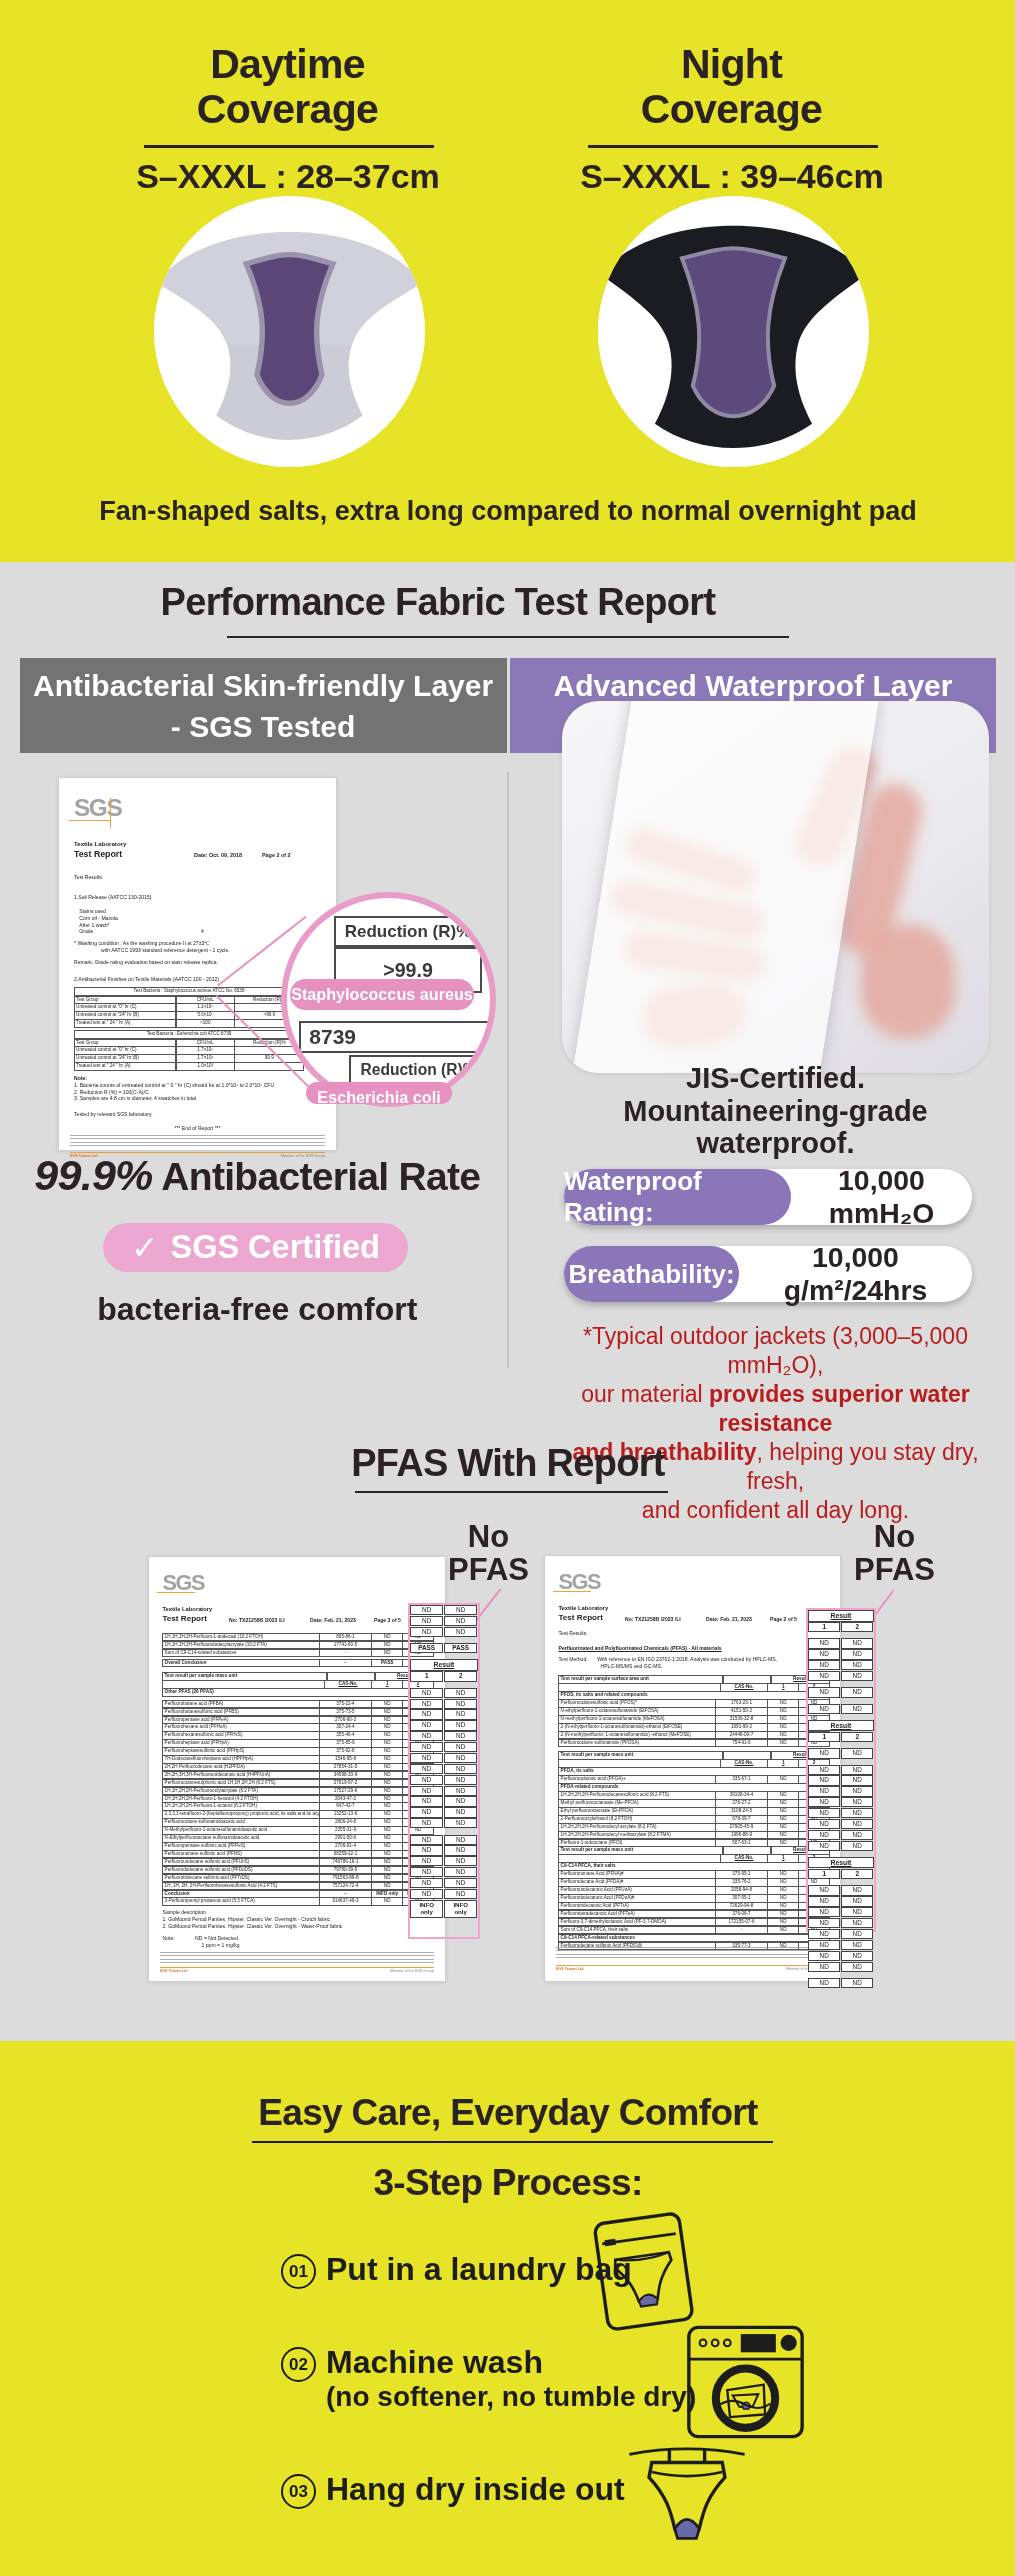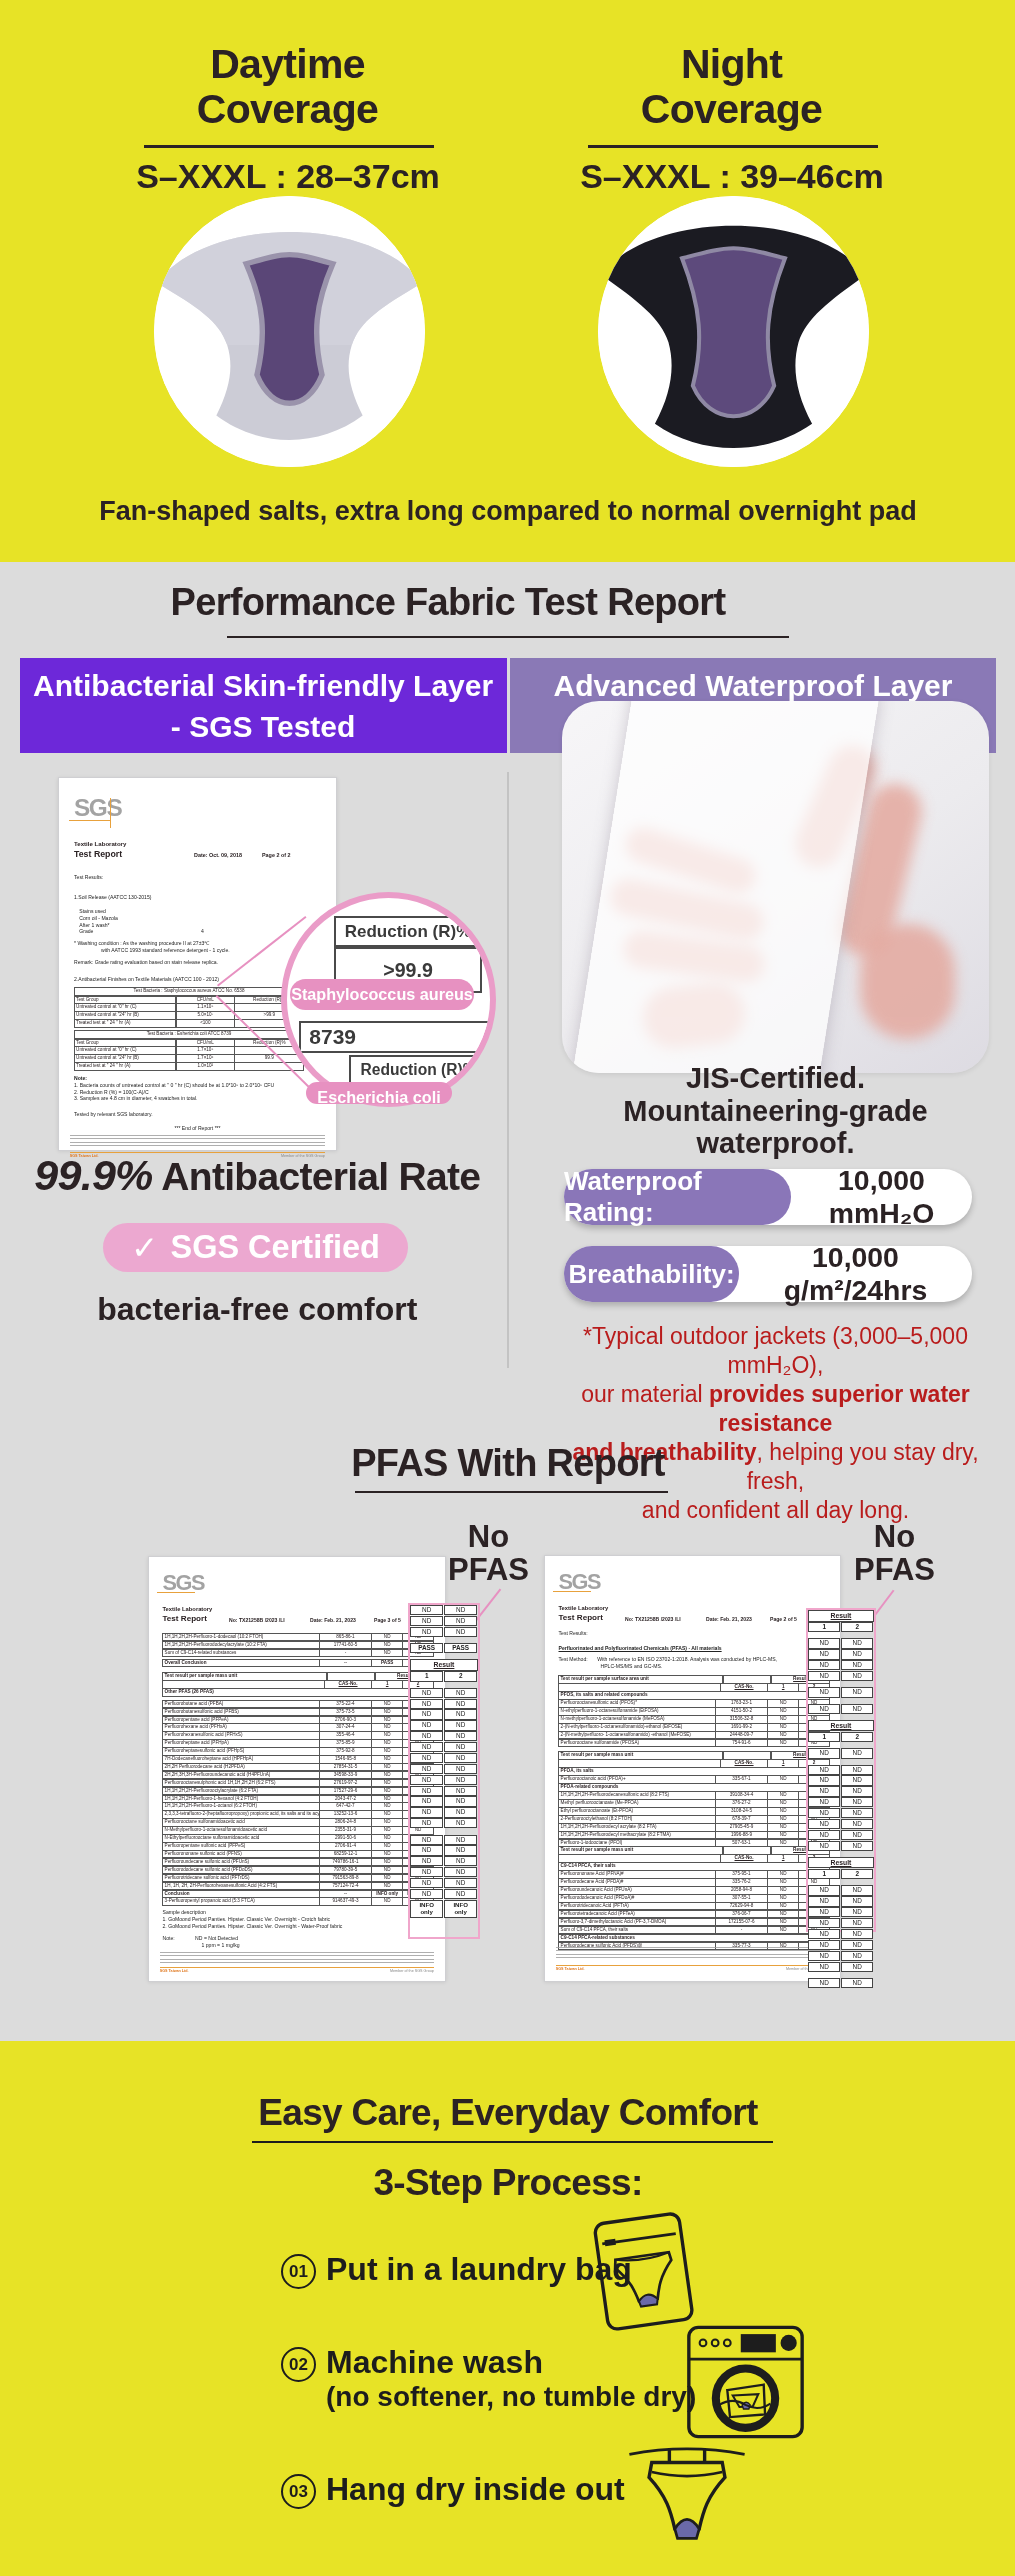--- a/index.html
+++ b/index.html
@@ -14,21 +14,21 @@
   .hero-title{font-size:41px;font-weight:bold;line-height:45px;letter-spacing:-0.7px;}
   .rule{background:#2b2224;height:2.7px;}
   .hero-size{font-size:34px;font-weight:bold;letter-spacing:0px;}
   .hero-circle{border-radius:50%;overflow:hidden;background:#fff;}
   .hero-caption{font-size:27px;font-weight:bold;}
 
   
   .gray{left:0;top:562px;width:1016px;height:1479px;background:#dcdcdc;}
   .sec-title{font-size:38px;font-weight:bold;letter-spacing:-0.7px;}
   .colhead{color:#fff;font-size:30px;font-weight:bold;line-height:41px;display:flex;flex-direction:column;justify-content:center;}
-  .colhead.pink{background:#6d28d9;}
+  .colhead.pink{background:#737373;}
   .colhead.purple{background:#8a79b6;}
   .vdivider{width:2px;background:#c3c3c3;}
 
   .doc{background:#fff;border:0.7px solid #cfcfd2;box-shadow:0 1.4px 4.1px rgba(0,0,0,.10);}
   .sgs-logo{font-size:24.4px;font-weight:bold;color:#a3a3a3;letter-spacing:-1.4px;line-height:24.4px;}
   .sgs-accent{position:absolute;background:#e8a13c;}
   .doc-small{font-size:5.1px;line-height:6.8px;color:#222;}
   .doc-lab{font-size:6.1px;font-weight:bold;}
   .doc-title{font-size:8.8px;font-weight:bold;}
   .doc-meta{font-size:5.4px;font-weight:bold;}
@@ -124,21 +124,21 @@
         <path d="M2,58 C40,10 160,10 198,58 C170,78 154,90 148,108 C143,126 146,146 158,168 C124,192 76,192 42,168 C54,146 57,126 52,108 C46,90 30,78 2,58 Z" fill="#1b1b22"></path>
         <path d="M62,46 C100,36 100,36 138,46 C124,82 122,108 130,140 C117,170 83,170 70,140 C78,108 76,82 62,46 Z" fill="#5d4a7c" stroke="#8f89a4" stroke-width="3"></path>
       </svg>
     </div>
 
     <div class="abs ctr hero-caption" style="left:0px;top:496px;width:1016px;">Fan-shaped salts, extra long compared to normal overnight pad</div>
   </div>
 
   <div class="abs gray">
 
-    <div class="abs ctr sec-title" style="left:14px;top:19px;width:868px;">Performance Fabric Test Report</div>
+    <div class="abs ctr sec-title" style="left:4px;top:19px;width:868px;">Performance Fabric Test Report</div>
     <div class="abs rule" style="left:227px;top:74px;width:562px;height:2px;"></div>
 
     <div class="abs ctr colhead pink" style="left:19.6px;top:96px;width:487px;height:95px;">
       <div>Antibacterial Skin-friendly Layer</div>
         <div>- SGS Tested</div>
     </div>
     <div class="abs ctr colhead purple" style="left:510px;top:96px;width:486px;height:95px;">
       <div>Advanced Waterproof Layer</div>
         <div>– JIS Certified</div>
     </div>

